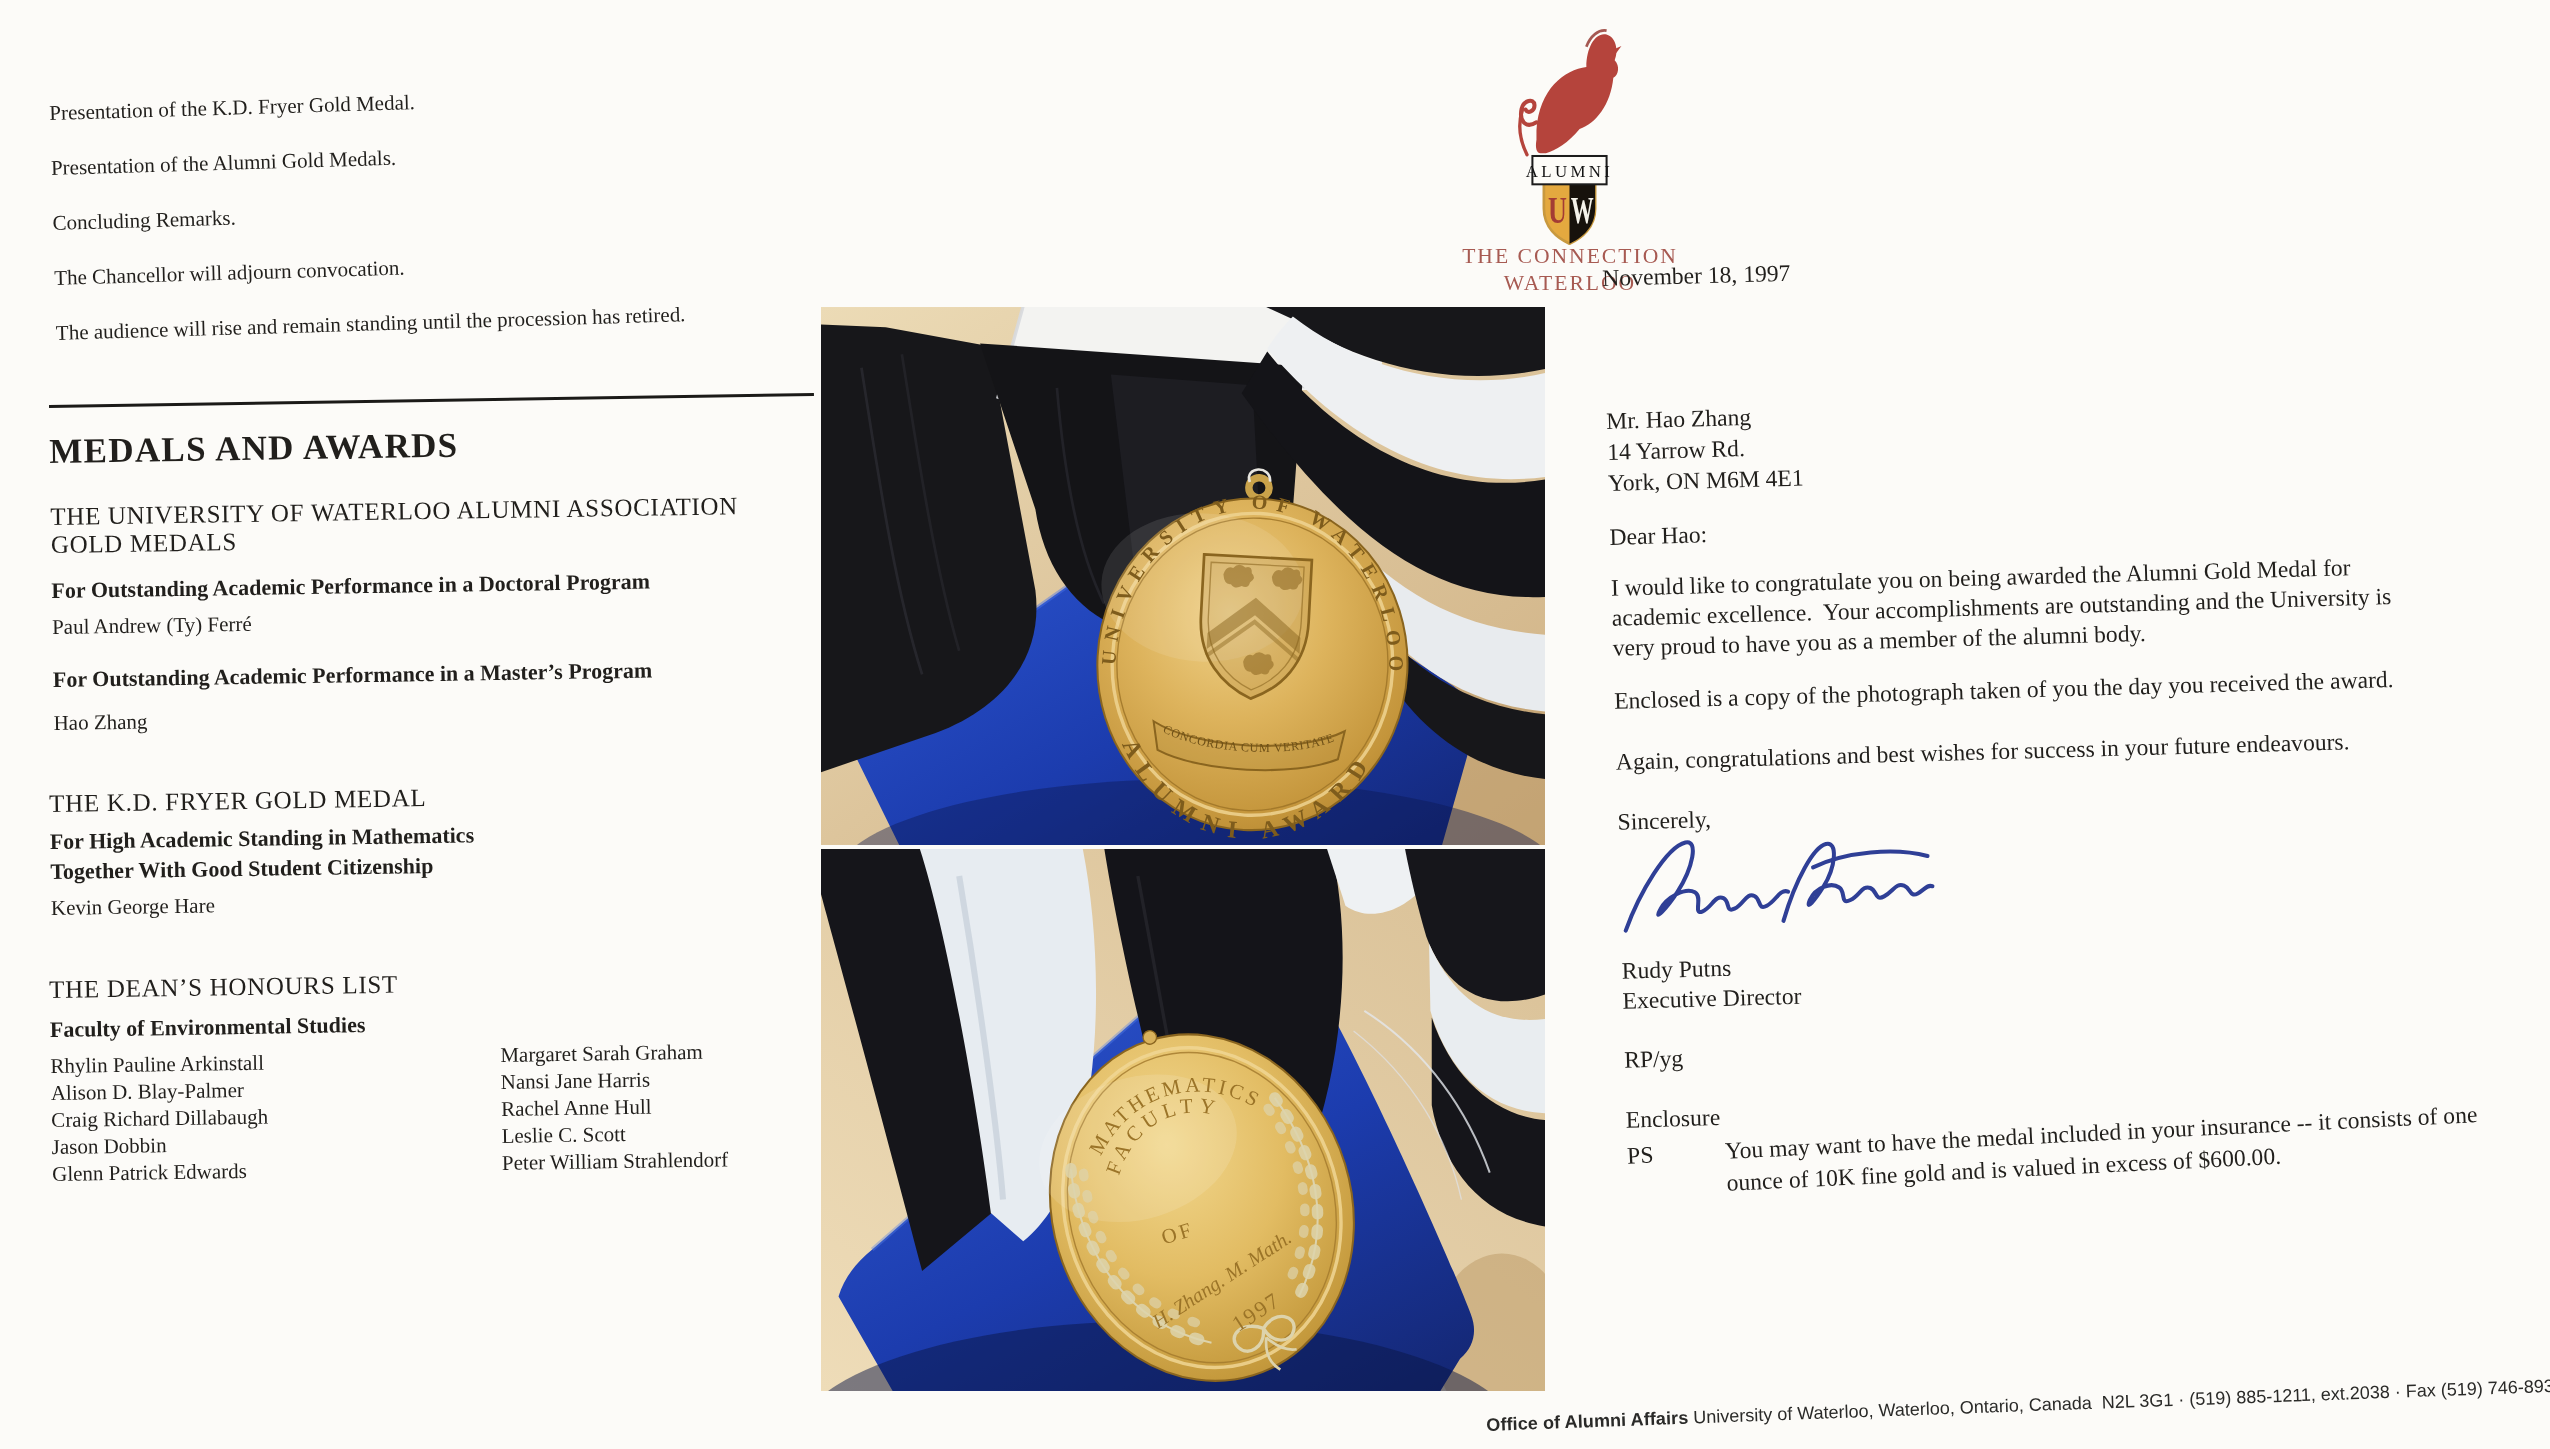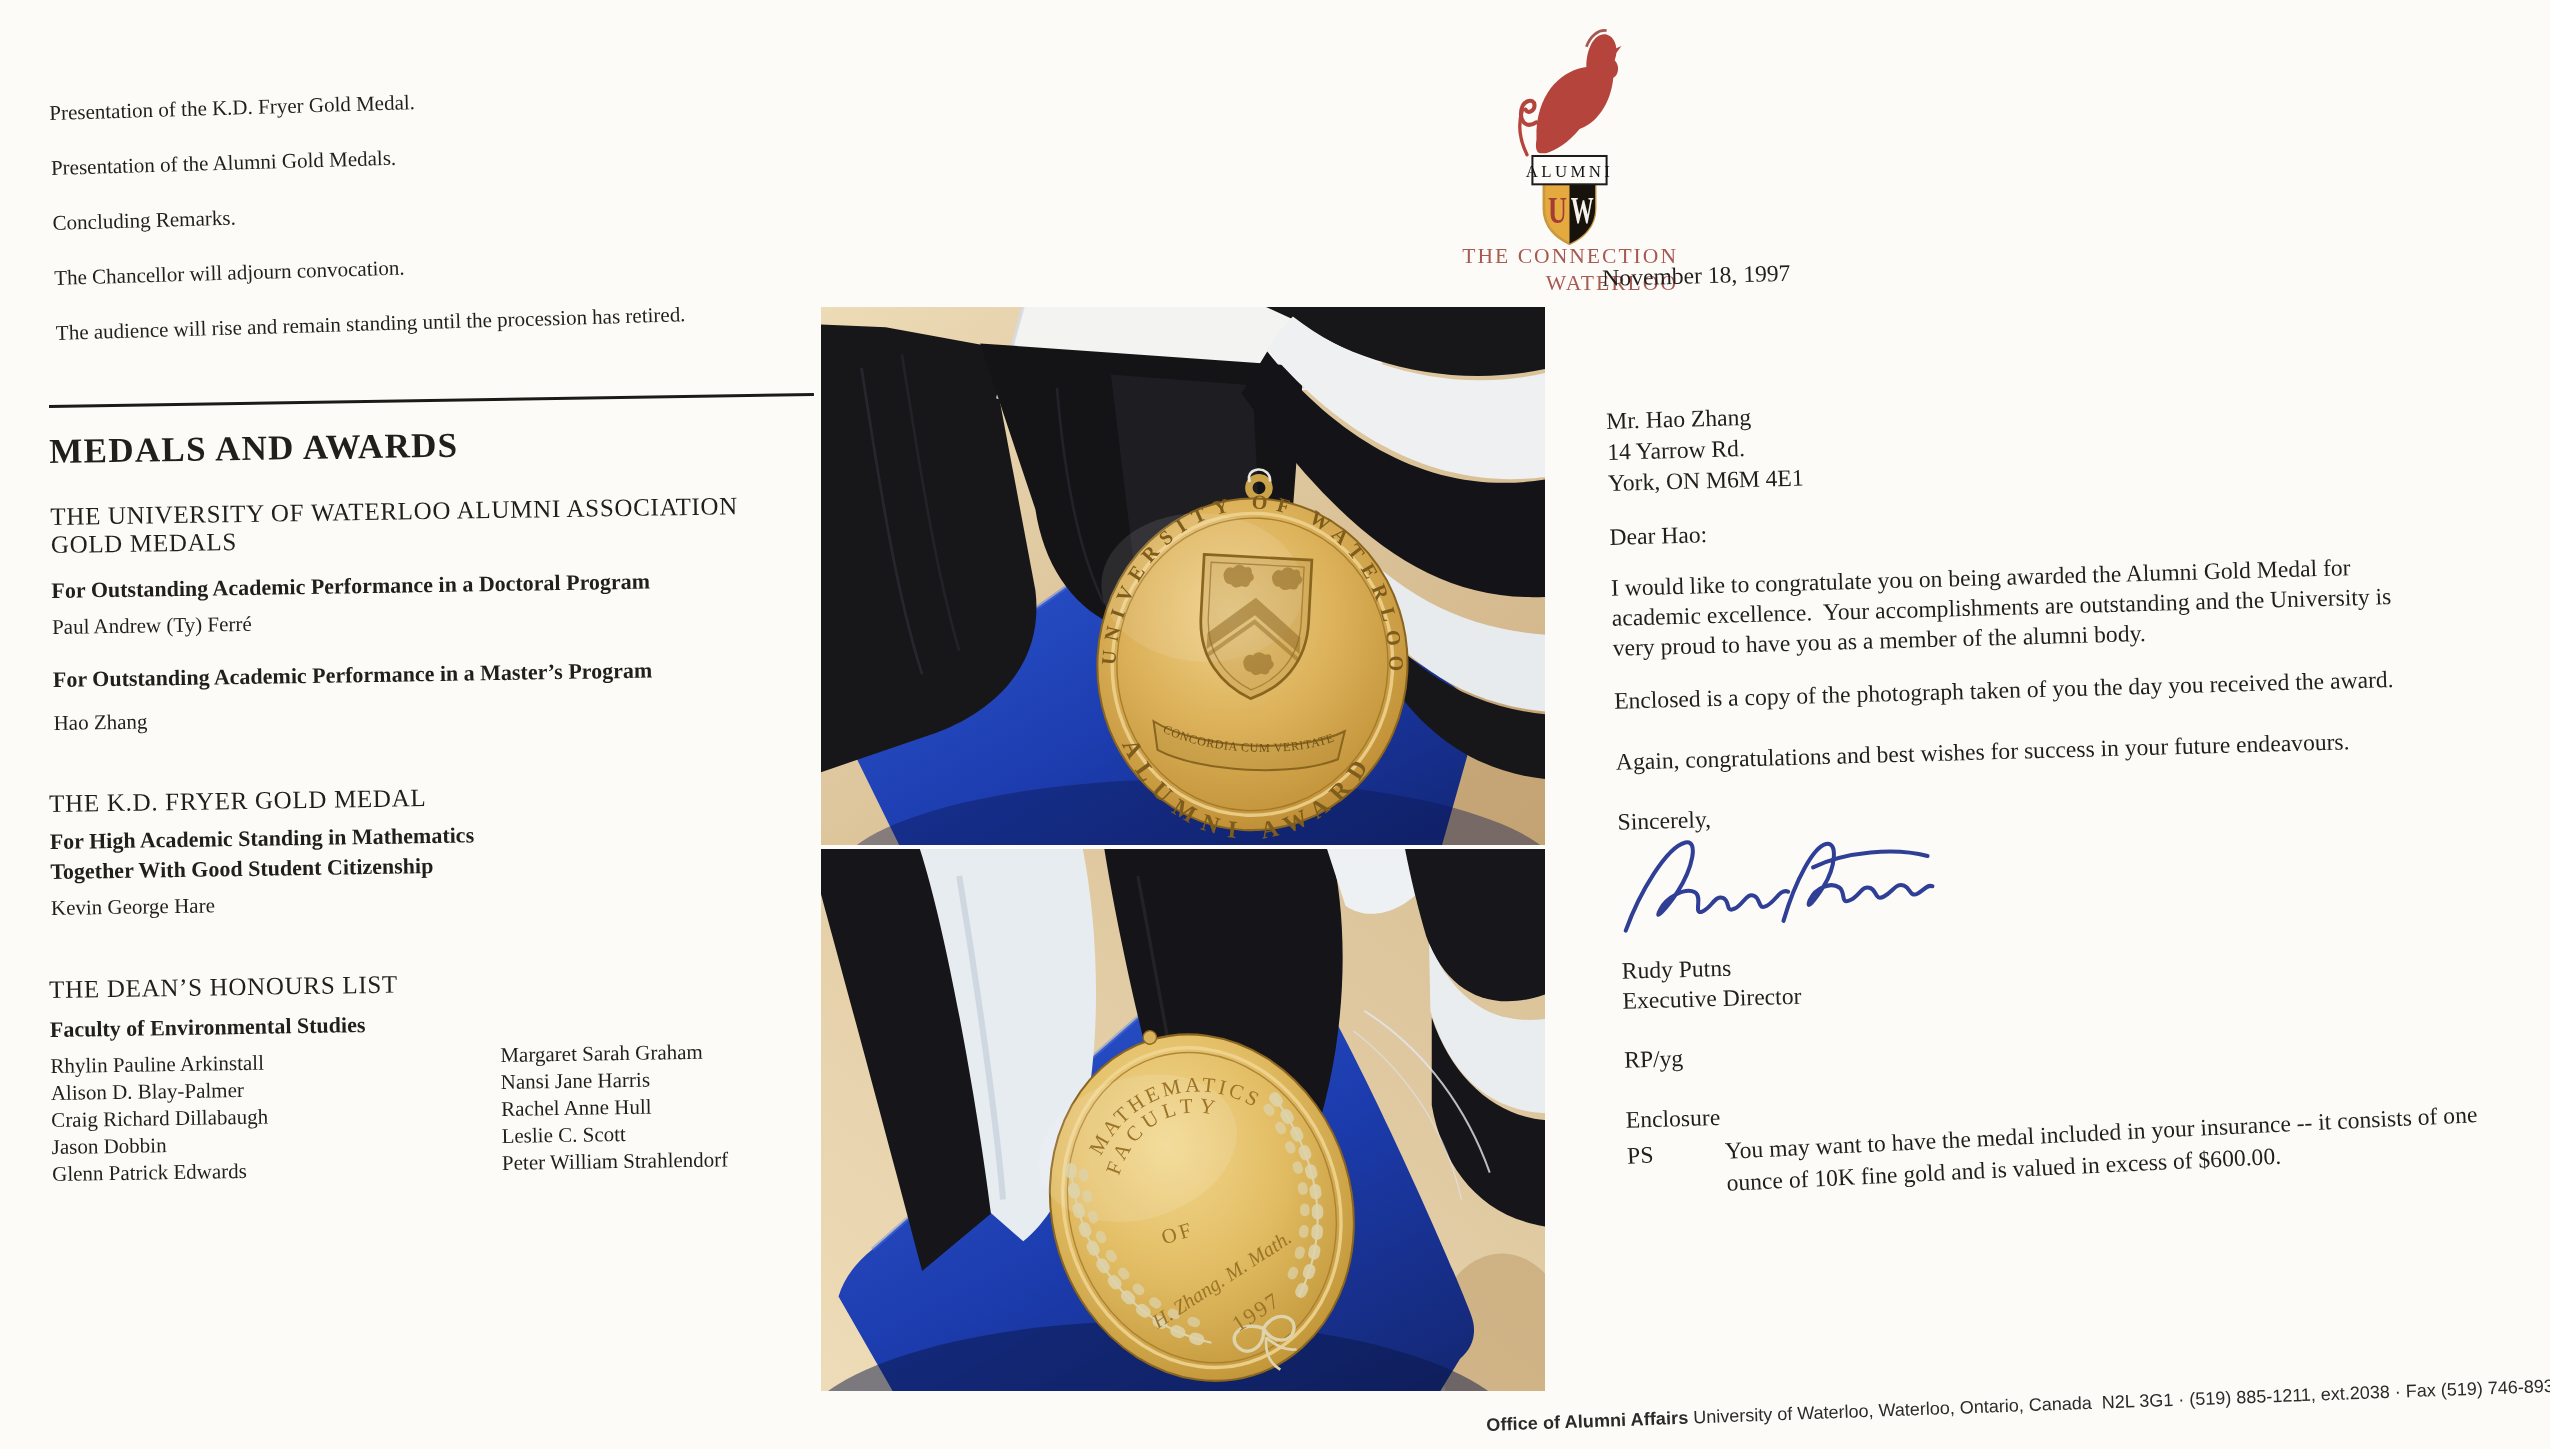--- a/index.html
+++ b/index.html
@@ -9,21 +9,21 @@
   .t{position:absolute;white-space:nowrap;font-family:"Liberation Serif",serif;color:#211f1c;}
   .b{font-weight:bold;}
   .blk{position:absolute;transform-origin:0 0;}
   .line{white-space:nowrap;}
   .s31{font-size:21px;}
   .s33{font-size:22px;}
   .s36{font-size:25px;letter-spacing:0.7px;}
   .s50{font-size:35px;letter-spacing:1.3px;font-weight:bold;}
   .letterline{position:absolute;white-space:nowrap;font-size:23.6px;}
   .photo{position:absolute;overflow:hidden;}
-  .tagline{position:absolute;width:216px;text-align:right;color:#a75a52;
+  .tagline{position:absolute;width:216px;text-align:center;color:#a75a52;
            font-size:21.6px;letter-spacing:2px;white-space:nowrap;}
   #footer{position:absolute;left:1486px;top:1415px;transform:rotate(-2.1deg);transform-origin:0 0;
           font-family:"Liberation Sans",sans-serif;font-size:18px;color:#2a2a28;white-space:nowrap;}
   #footer .fb{font-weight:bold;letter-spacing:0.1px;}
   svg text{font-family:"Liberation Serif",serif;}
 </style>
 </head>
 <body>
 
 <div id="canvas">

